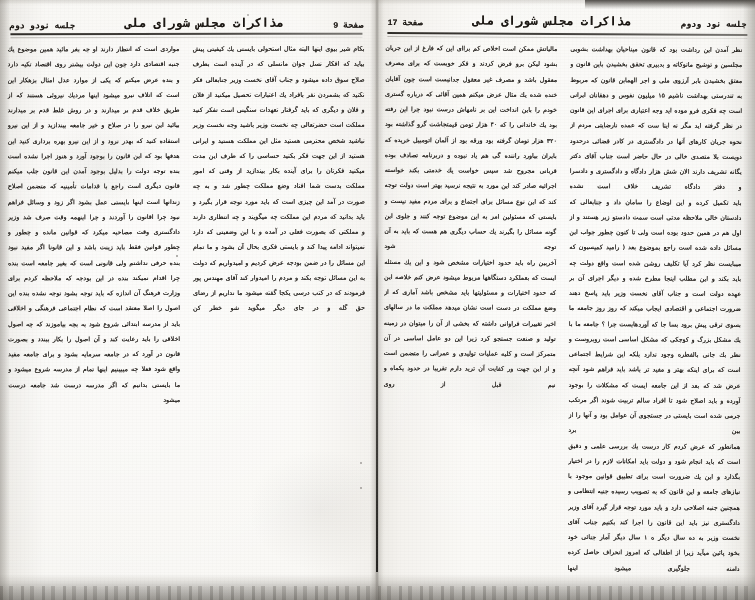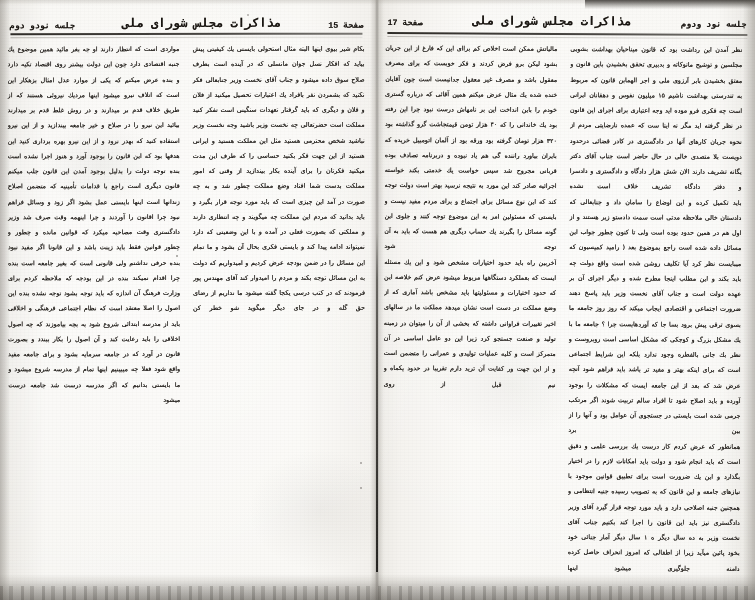--- a/index.html
+++ b/index.html
@@ -137,21 +137,21 @@
 </head>
 <body>
 
 <div id="spread">
 
   <div id="paper-grain"></div>
 
   <div class="page" id="page-left">
 
     <div class="page-header">
-      <span class="hdr-text">صفحة 15</span>
+      <span class="hdr-text">صفحة 9</span>
       <span class="hdr-text hdr-center">مذاکرات مجلس شورای ملی</span>
       <span class="hdr-text">جلسه نودو دوم</span>
     </div>
     <div class="header-rule" id="rule-left"></div>
     <div class="header-rule thin" id="rule-left2"></div>
 
     <div class="cols">
       <div class="col">
         <p>مواردی است که انتظار دارند او جه بغر مائید همین موضوع یك جنبه اقتصادی دارد چون این دولت بیشتر روی اقتصاد تکیه دارد و بنده عرض میکنم که یکی از موارد عدل امثال بزهکار این است که اتلاف نیرو میشود اینها مردیك نیروئی هستند که از طریق خلاف قدم بر میدارند و در روش غلط قدم بر میدارند بیائید این نیرو را در صلاح و خیر جامعه بیندازید و از این نیرو استفاده کنید که بهدر نرود و از این نیرو بهره برداری کنید این هدفها بود که این قانون را بوجود آورد و هنوز اجرا نشده است بنده توجه دولت را بدلیل بوجود آمدن این قانون جلب میکنم قانون دیگری است راجع با قدامات تأمینیه که متضمن اصلاح زندانها است اینها بایستی عمل بشود اگر زود و وسائل فراهم نبود چرا اقانون را آوردند و چرا اینهمه وقت صرف شد وزیر دادگستری وقت مصاحبه میکرد که قوانین مانده و چطور و چطور قوانین فقط باید زینت باشد و این قانونا اگر مفید نبود بنده حرفی نداشتم ولی قانونی است که بغیر جامعه است بنده چرا اقدام نمیکند بنده در این بودجه که ملاحظه کردم برای وزارت فرهنگ آن اندازه که باید توجه بشود توجه نشده بنده این اصول را اصلا معتقد است که نظام اجتماعی فرهنگی و اخلاقی باید از مدرسه ابتدائی شروع شود به بچه بیاموزند که چه اصول اخلاقی را باید رعایت کند و آن اصول را بکار ببندد و بصورت قانون در آورد که در جامعه سرمایه بشود و برای جامعه مفید واقع شود فعلا چه میبینیم اینها تمام از مدرسه شروع میشود و ما بایستی بدانیم که اگر مدرسه درست شد جامعه درست میشود</p>
       </div>

